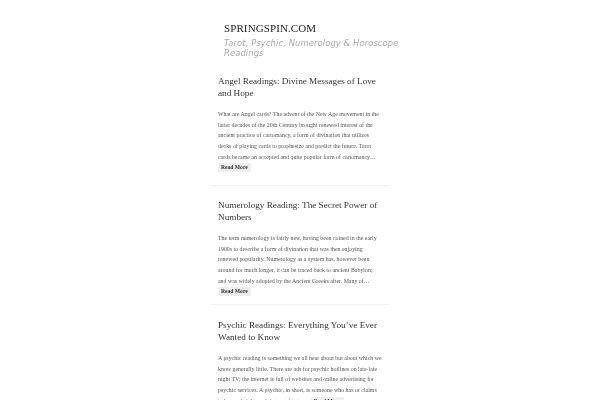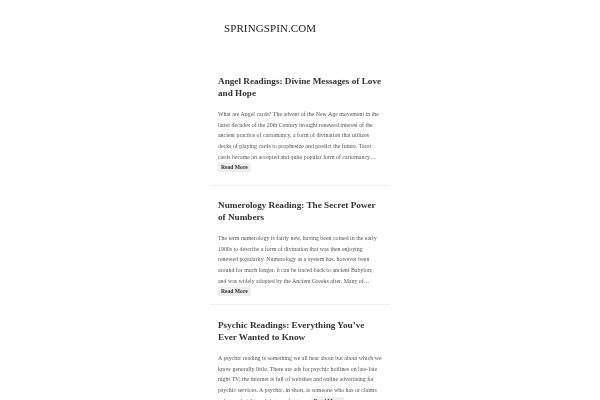--- a/index.html
+++ b/index.html
@@ -49,21 +49,21 @@
     .post {
       padding: 0 8px;
       box-sizing: border-box;
     }
     .post-title {
       font-family: "Liberation Serif", serif;
       font-size: 9.2px;
       color: #333333;
       line-height: 12px;
       margin: 3px 0 0 0;
-      font-weight: bold;
+      font-weight: normal;
     }
     .post-excerpt {
       font-family: "Liberation Serif", serif;
       font-size: 5.9px;
       color: #555555;
       line-height: 10.7px;
       margin-top: 10px;
     }
     .read-more {
       display: inline-block;
@@ -87,20 +87,21 @@
       margin: 0;
     }
     #post-1 { height: 110px; }
     #post-2 { height: 118px; }
   </style>
 </head>
 <body>
 
 <header class="site-header">
   <a class="site-title">SPRINGSPIN.COM</a>
+  <div class="site-tagline">Tarot, Psychic, Numerology &amp; Horoscope Readings</div>
 </header>
 
 <main class="posts">
   <article class="post" id="post-1">
     <h2 class="post-title">Angel Readings: Divine Messages of Love and Hope</h2>
     <div class="post-excerpt">
       <span>What are Angel cards? The advent of the New Age movement in the latter decades of the 20th Century brought renewed interest of the ancient practice of cartomancy, a form of divination that utilizes decks of playing cards to prophesize and predict the future. Tarot cards became an accepted and quite popular form of cartomancy…</span>
       <span class="read-more block">Read More</span>
     </div>
   </article>

